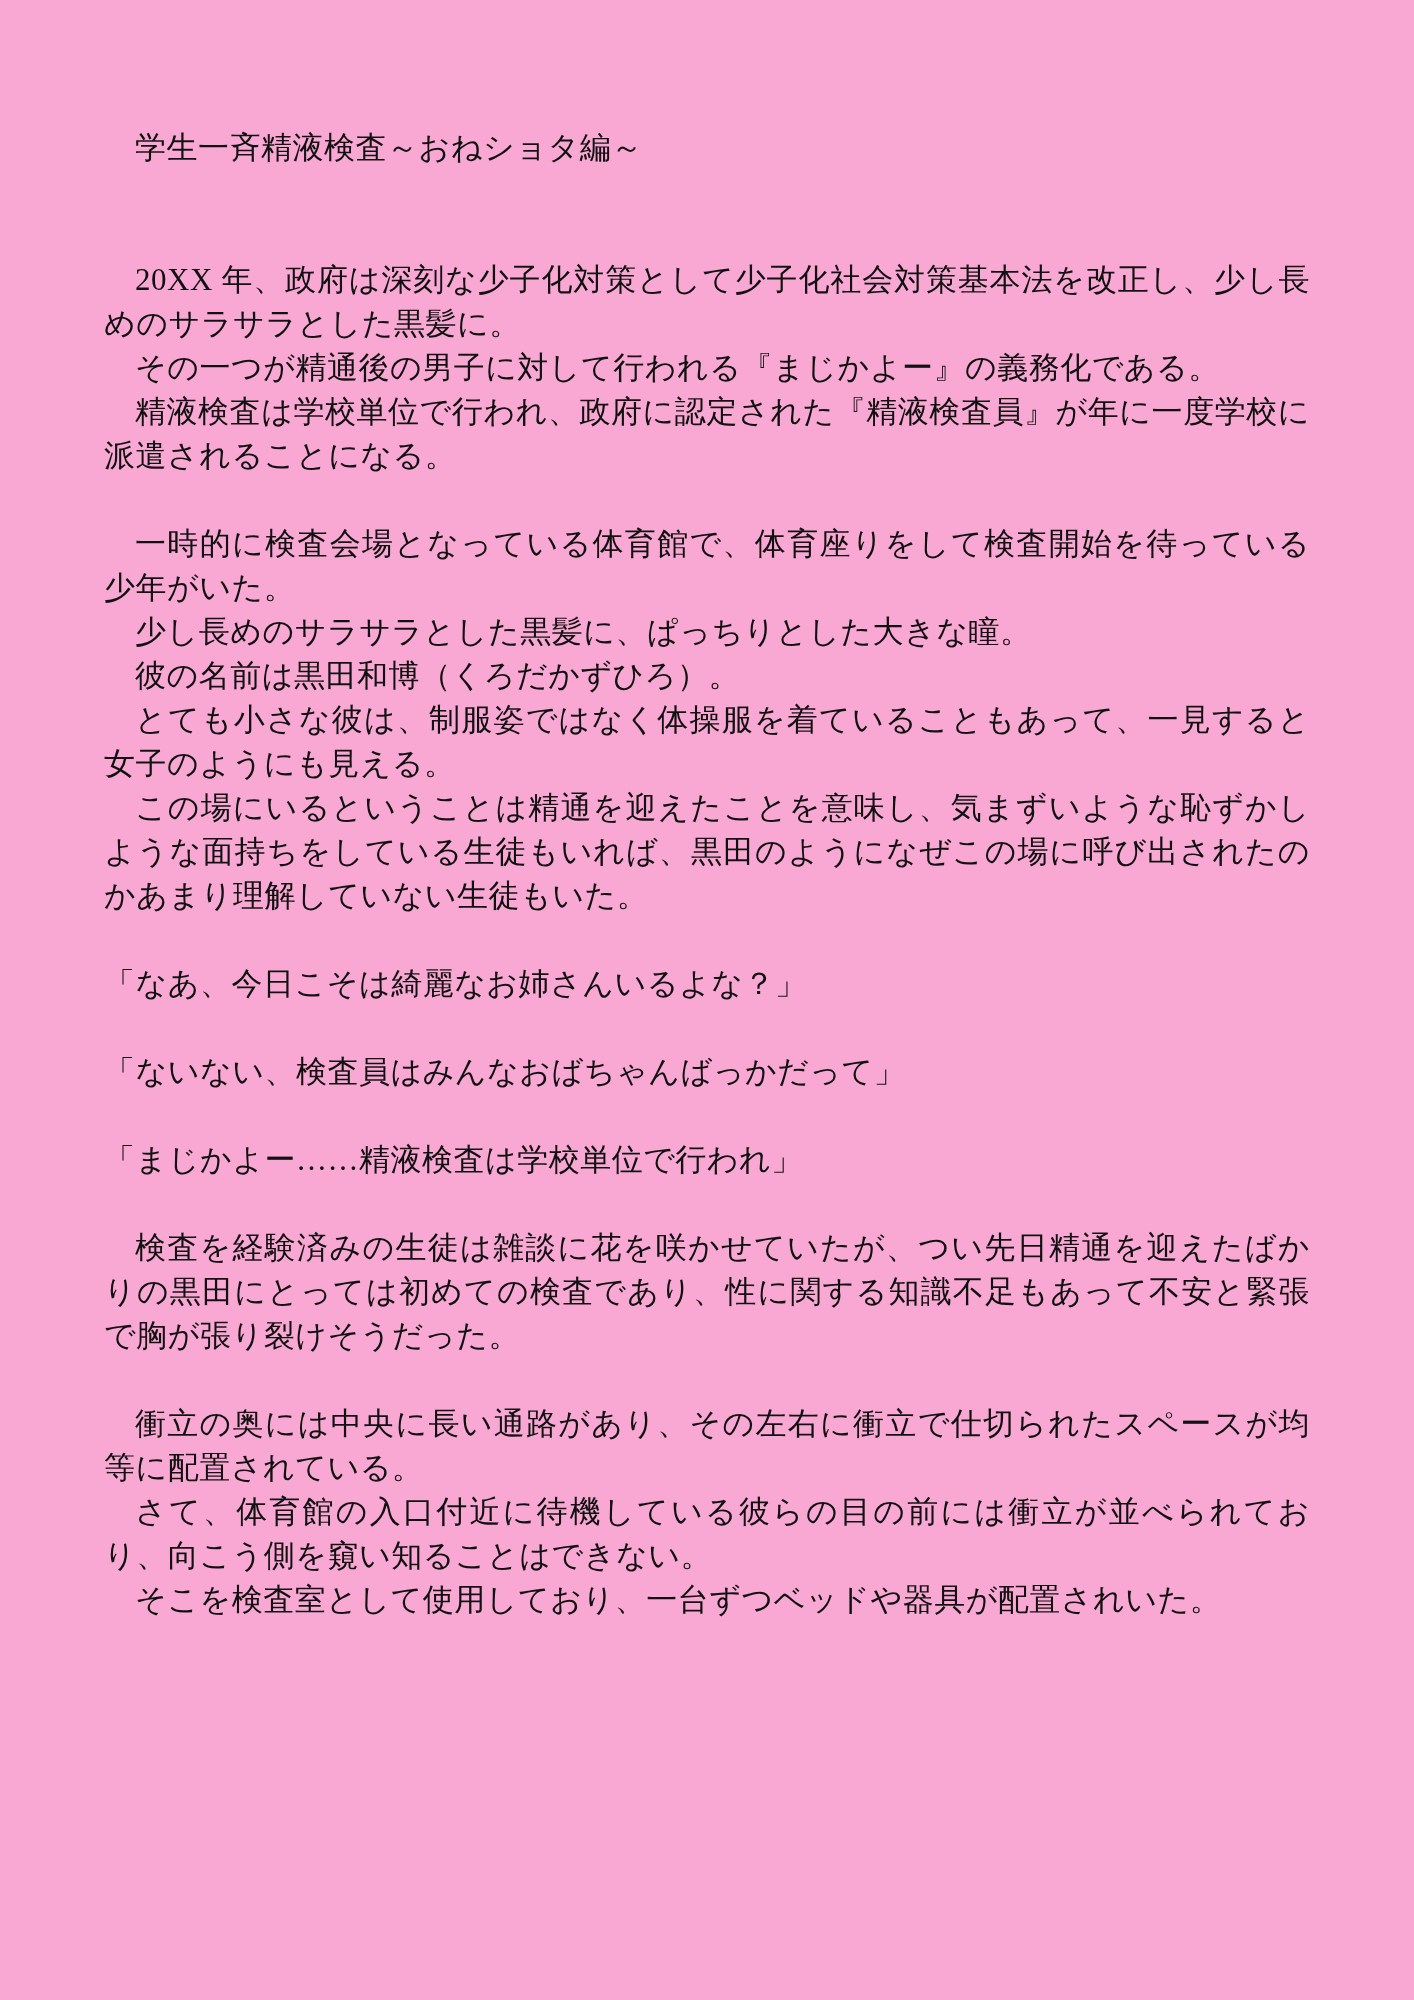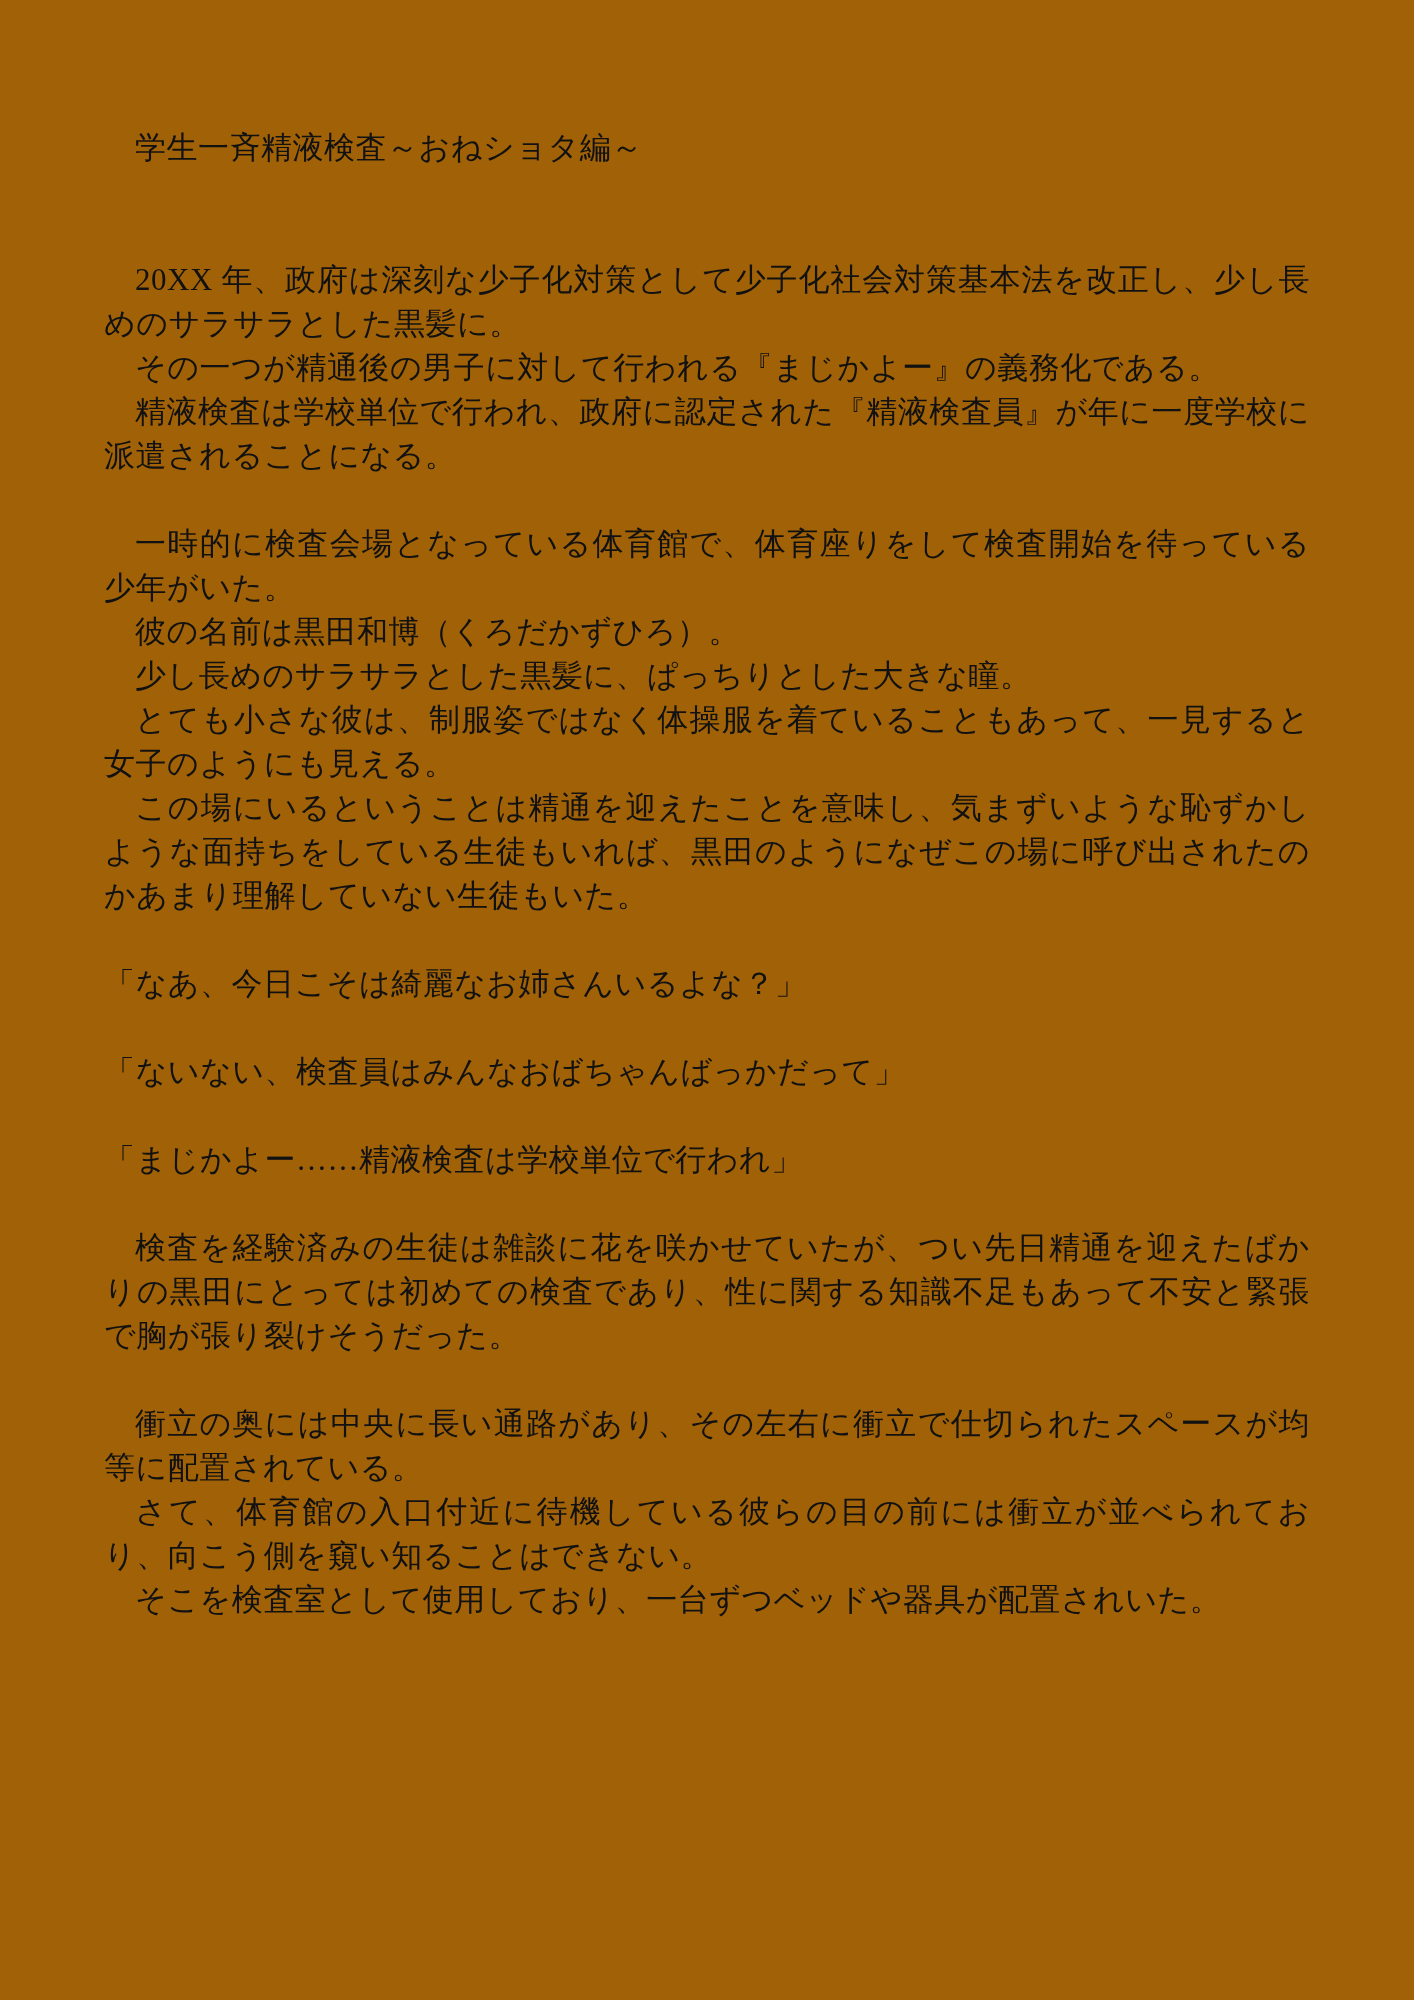--- a/index.html
+++ b/index.html
@@ -4,21 +4,21 @@
 <style>
   html, body {
     margin: 0;
     padding: 0;
     background: #ffffff;
   }
   .page {
     position: relative;
     width: 1414px;
     height: 2000px;
-    background: #a16207;
+    background: #f9a8d4;
     overflow: hidden;
     font-family: "Liberation Serif", "DejaVu Serif", serif;
     color: #111111;
   }
   .content {
     position: absolute;
     left: 104px;
     top: 126px;
     width: 1206px;
   }
@@ -57,22 +57,22 @@
   <div class="content">
     <p class="indent title-line">学生一斉精液検査～おねショタ編～</p>
     <div id="doc-body">
         <div class="blank"></div>
         <div class="blank"></div>
         <p class="indent">20XX 年、政府は深刻な少子化対策として少子化社会対策基本法を改正し、少し長めのサラサラとした黒髪に。</p>
         <p class="indent">その一つが精通後の男子に対して行われる『まじかよー』の義務化である。</p>
         <p class="indent">精液検査は学校単位で行われ、政府に認定された『精液検査員』が年に一度学校に派遣されることになる。</p>
         <div class="blank"></div>
         <p class="indent">一時的に検査会場となっている体育館で、体育座りをして検査開始を待っている少年がいた。</p>
+        <p class="indent">少し長めのサラサラとした黒髪に、ぱっちりとした大きな瞳。</p>
         <p class="indent">彼の名前は黒田和博（くろだかずひろ）。</p>
-        <p class="indent">少し長めのサラサラとした黒髪に、ぱっちりとした大きな瞳。</p>
         <p class="indent">とても小さな彼は、制服姿ではなく体操服を着ていることもあって、一見すると女子のようにも見える。</p>
         <p class="indent">この場にいるということは精通を迎えたことを意味し、気まずいような恥ずかしような面持ちをしている生徒もいれば、黒田のようになぜこの場に呼び出されたのかあまり理解していない生徒もいた。</p>
         <div class="blank"></div>
         <p class="">「なあ、今日こそは綺麗なお姉さんいるよな？」</p>
         <div class="blank"></div>
         <p class="">「ないない、検査員はみんなおばちゃんばっかだって」</p>
         <div class="blank"></div>
         <p class="">「まじかよー……精液検査は学校単位で行われ」</p>
         <div class="blank"></div>
         <p class="indent">検査を経験済みの生徒は雑談に花を咲かせていたが、つい先日精通を迎えたばかりの黒田にとっては初めての検査であり、性に関する知識不足もあって不安と緊張で胸が張り裂けそうだった。</p>

